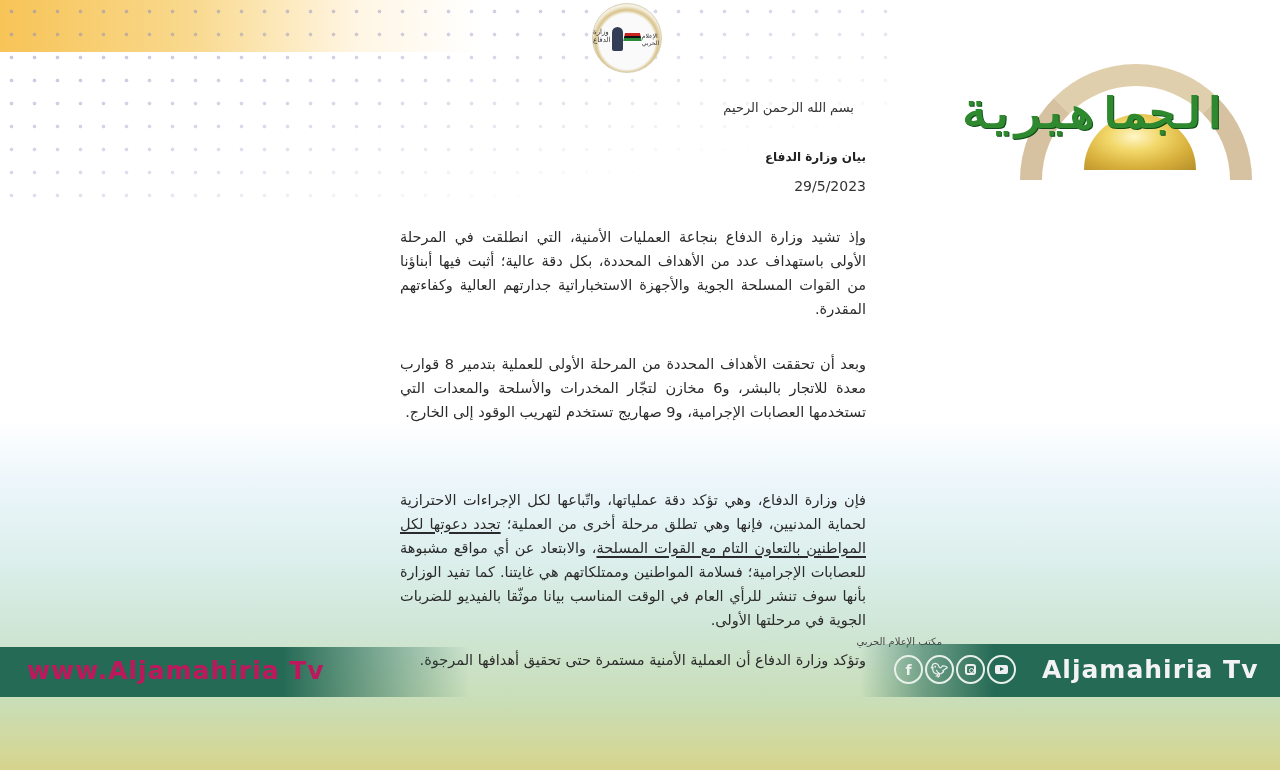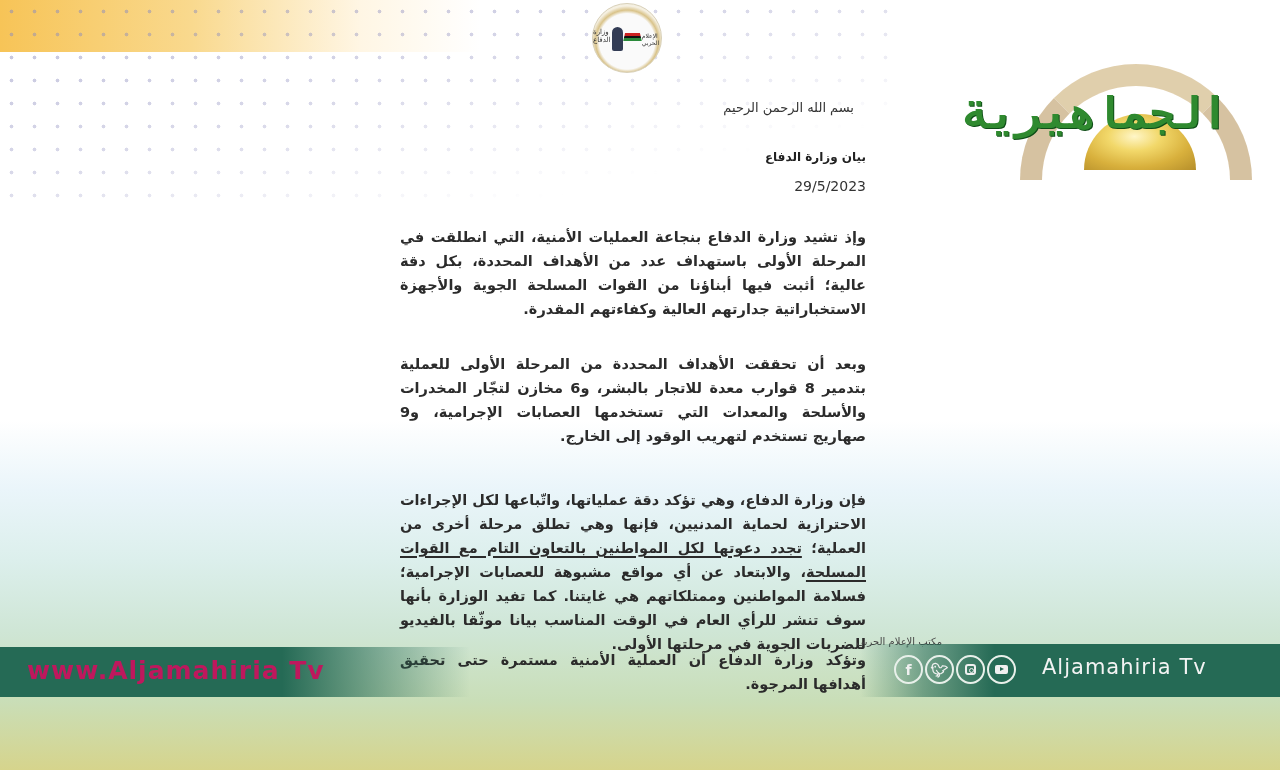--- a/index.html
+++ b/index.html
@@ -57,21 +57,21 @@
     }
 
     .doc {
       position:absolute; left:400px; top:92px; width:466px;
       direction:rtl; text-align:justify; color:#2b2b2b;
     }
     .bismillah { position:absolute; right:12px; top:8px; font-size:13px; color:#333; white-space:nowrap; }
     .title { position:absolute; right:0; top:58px; font-size:12px; font-weight:bold; color:#222; white-space:nowrap; }
     .date { position:absolute; right:0; top:86px; font-size:14px; color:#333; direction:ltr; }
     .para {
-      position:absolute; right:0; width:466px; font-size:14.5px; font-weight:bold;
+      position:absolute; right:0; width:466px; font-size:14.5px; font-weight:normal;
       line-height:24px; text-align-last:right;
     }
     .p1 { top:133px; }
     .p2 { top:260px; }
     .p3 { top:396px; }
     .p4 { top:556px; }
     .u { text-decoration: underline; text-decoration-thickness:2px; text-underline-offset:3px; }
     .signature { position:absolute; right:338px; top:636px; font-size:10px; color:#444; direction:rtl; white-space:nowrap; }
 
     .banner-left {
@@ -80,21 +80,21 @@
     }
     .banner-right {
       position:absolute; right:0; top:644px; width:420px; height:53px;
       background: linear-gradient(to left, #256a55 0%, #256a55 68%, rgba(37,106,85,0.55) 85%, rgba(37,106,85,0) 100%);
     }
     .site-url {
       position:absolute; left:27px; top:656px; font-family:"DejaVu Sans", sans-serif;
       font-weight:bold; font-size:25px; color:#be185d; letter-spacing:1px;
     }
     .brand {
-      position:absolute; left:1042px; top:655px; font-weight:normal; font-size:21px; color:#f3f3f3; letter-spacing:1px;
+      position:absolute; left:1042px; top:655px; font-weight:bold; font-size:25px; color:#f3f3f3; letter-spacing:1px;
     }
     .social { position:absolute; left:894px; top:655px; display:flex; gap:2px; }
     .social .ic {
       width:29px; height:29px; border:2px solid #e8f0ea; border-radius:50%;
       display:flex; align-items:center; justify-content:center; color:#f0f0f0;
       font-size:14px; font-weight:bold; box-sizing:border-box;
     }
     .social .ic .yt { width:13px; height:9px; background:#f0f0f0; border-radius:2px; position:relative; }
     .social .ic .yt:after { content:""; position:absolute; left:5px; top:2px; border-left:4px solid #256a55; border-top:2.5px solid transparent; border-bottom:2.5px solid transparent; }
     .social .ic .ig { width:11px; height:11px; border:2px solid #f0f0f0; border-radius:3px; box-sizing:border-box; position:relative; }

